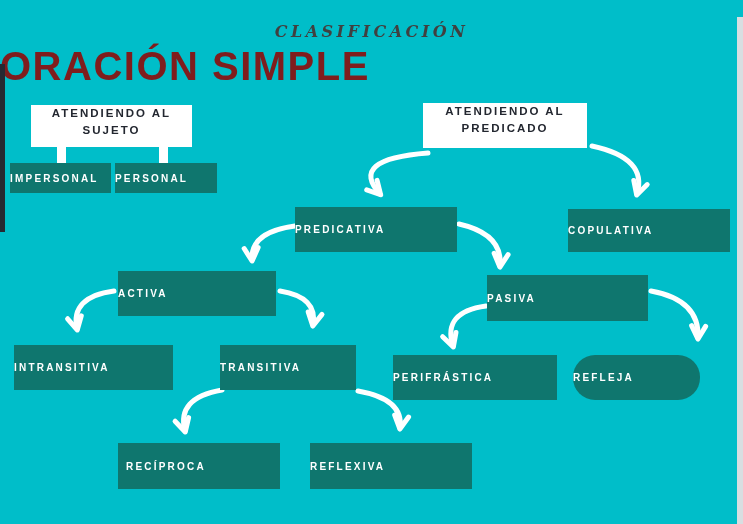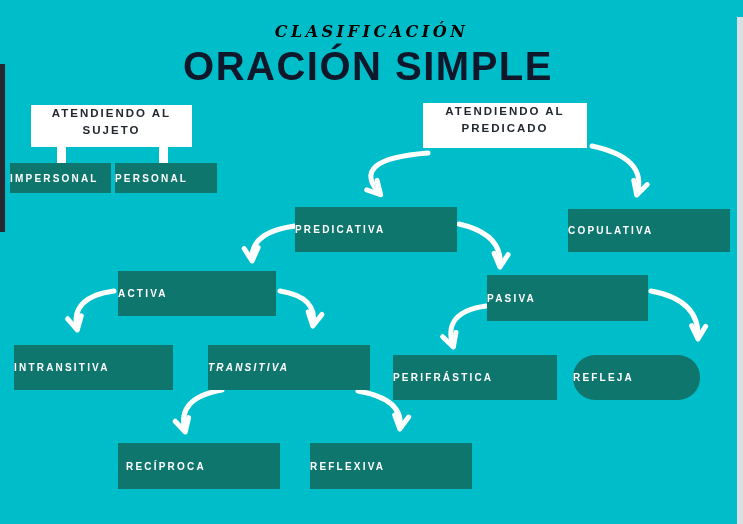--- a/index.html
+++ b/index.html
@@ -5,44 +5,44 @@
   html,body{margin:0;padding:0;background:#9aa3a8;}
   .canvas{
     position:relative;width:743px;height:524px;overflow:hidden;
     background:#00bec9;
     font-family:"Liberation Sans","DejaVu Sans",sans-serif;
   }
   .eyebrow{
     position:absolute;top:22px;left:0;width:743px;text-align:center;
     font-family:"DejaVu Serif","Liberation Serif",serif;
     font-style:italic;font-weight:700;font-size:16px;letter-spacing:3.5px;
-    color:#000000;
+    color:#404040;
   }
   .main-title{
-    position:absolute;top:46px;left:0;width:736px;margin:0;text-align:center;
+    position:absolute;top:46px;left:0;width:736px;margin:0;text-align:left;
     font-size:40px;line-height:40px;font-weight:bold;letter-spacing:1.5px;
-    color:#0f172a;
+    color:#7f1d1d;
   }
   .node{position:absolute;display:flex;align-items:center;justify-content:flex-start;
     text-align:center;box-sizing:border-box;}
   .node.dark{background:#0f766e;color:#ffffff;
     font-weight:bold;font-size:10px;letter-spacing:2.2px;}
   .node.light{background:#ffffff;color:#232730;flex-direction:column;
     font-weight:bold;font-size:11.5px;letter-spacing:2px;line-height:17px;}
   
   #b-sujeto{left:31px;top:105px;width:161px;height:42px;}
   #b-predicado{left:423px;top:103px;width:164px;height:45px;}
   #b-impersonal{left:10px;top:163px;width:101px;height:30px;}
   #b-personal{left:115px;top:163px;width:102px;height:30px;}
   #b-predicativa{left:295px;top:207px;width:162px;height:45px;}
   #b-copulativa{left:568px;top:209px;width:162px;height:43px;}
   #b-activa{left:118px;top:271px;width:158px;height:45px;}
   #b-pasiva{left:487px;top:275px;width:161px;height:46px;}
   #b-intransitiva{left:14px;top:345px;width:159px;height:45px;}
-  #b-transitiva{left:208px;top:345px;width:162px;height:45px;font-style:italic;}
+  #b-transitiva{left:220px;top:345px;width:136px;height:45px;}
   #b-perifrastica{left:393px;top:355px;width:164px;height:45px;}
   #b-refleja{left:573px;top:355px;width:127px;height:45px;border-radius:22px;}
   #b-reciproca{left:118px;top:443px;width:162px;height:46px;padding-left:8px;}
   #b-reflexiva{left:310px;top:443px;width:162px;height:46px;}
   .connector{position:absolute;width:9px;height:17px;background:#ffffff;top:147px;}
   #conn-impersonal{left:57px;}
   #conn-personal{left:159px;}
   .arrows{position:absolute;left:0;top:0;}
   .edge-left{position:absolute;left:0;top:64px;width:5px;height:168px;background:#262932;}
   .edge-right{position:absolute;left:737px;top:17px;width:6px;height:507px;background:#d8dee1;}

